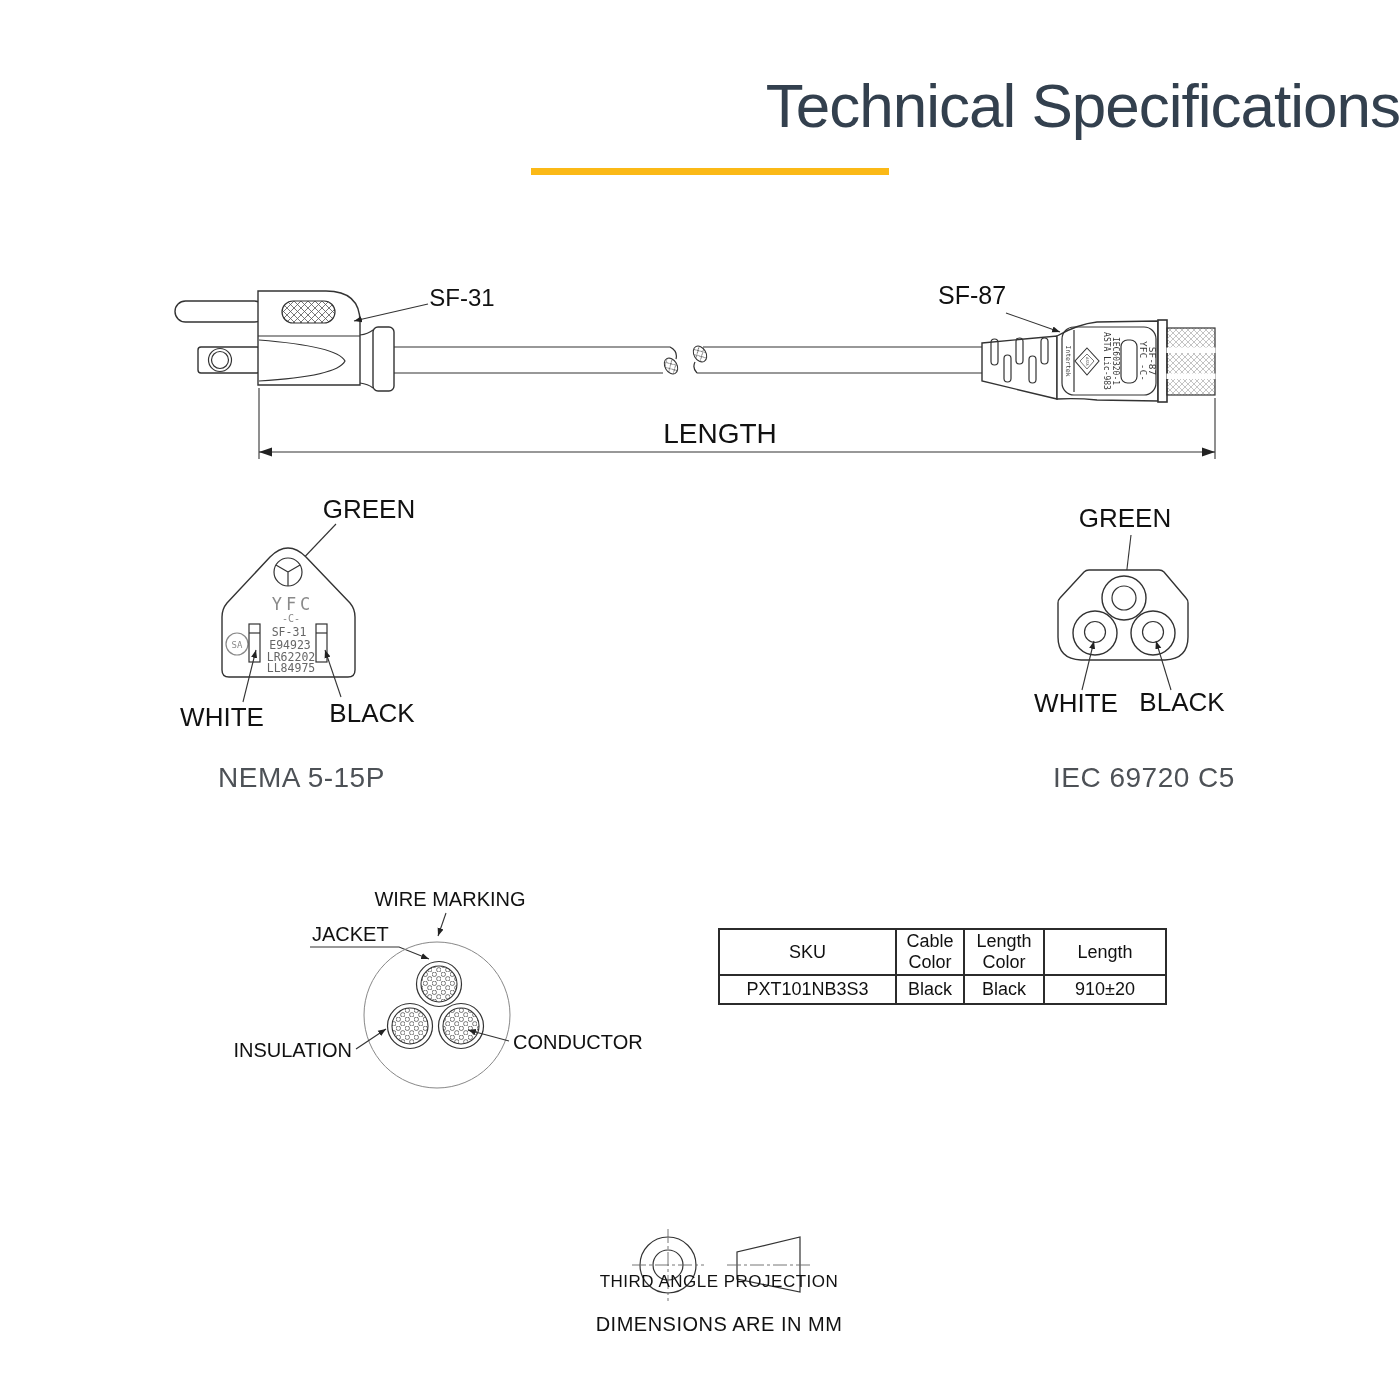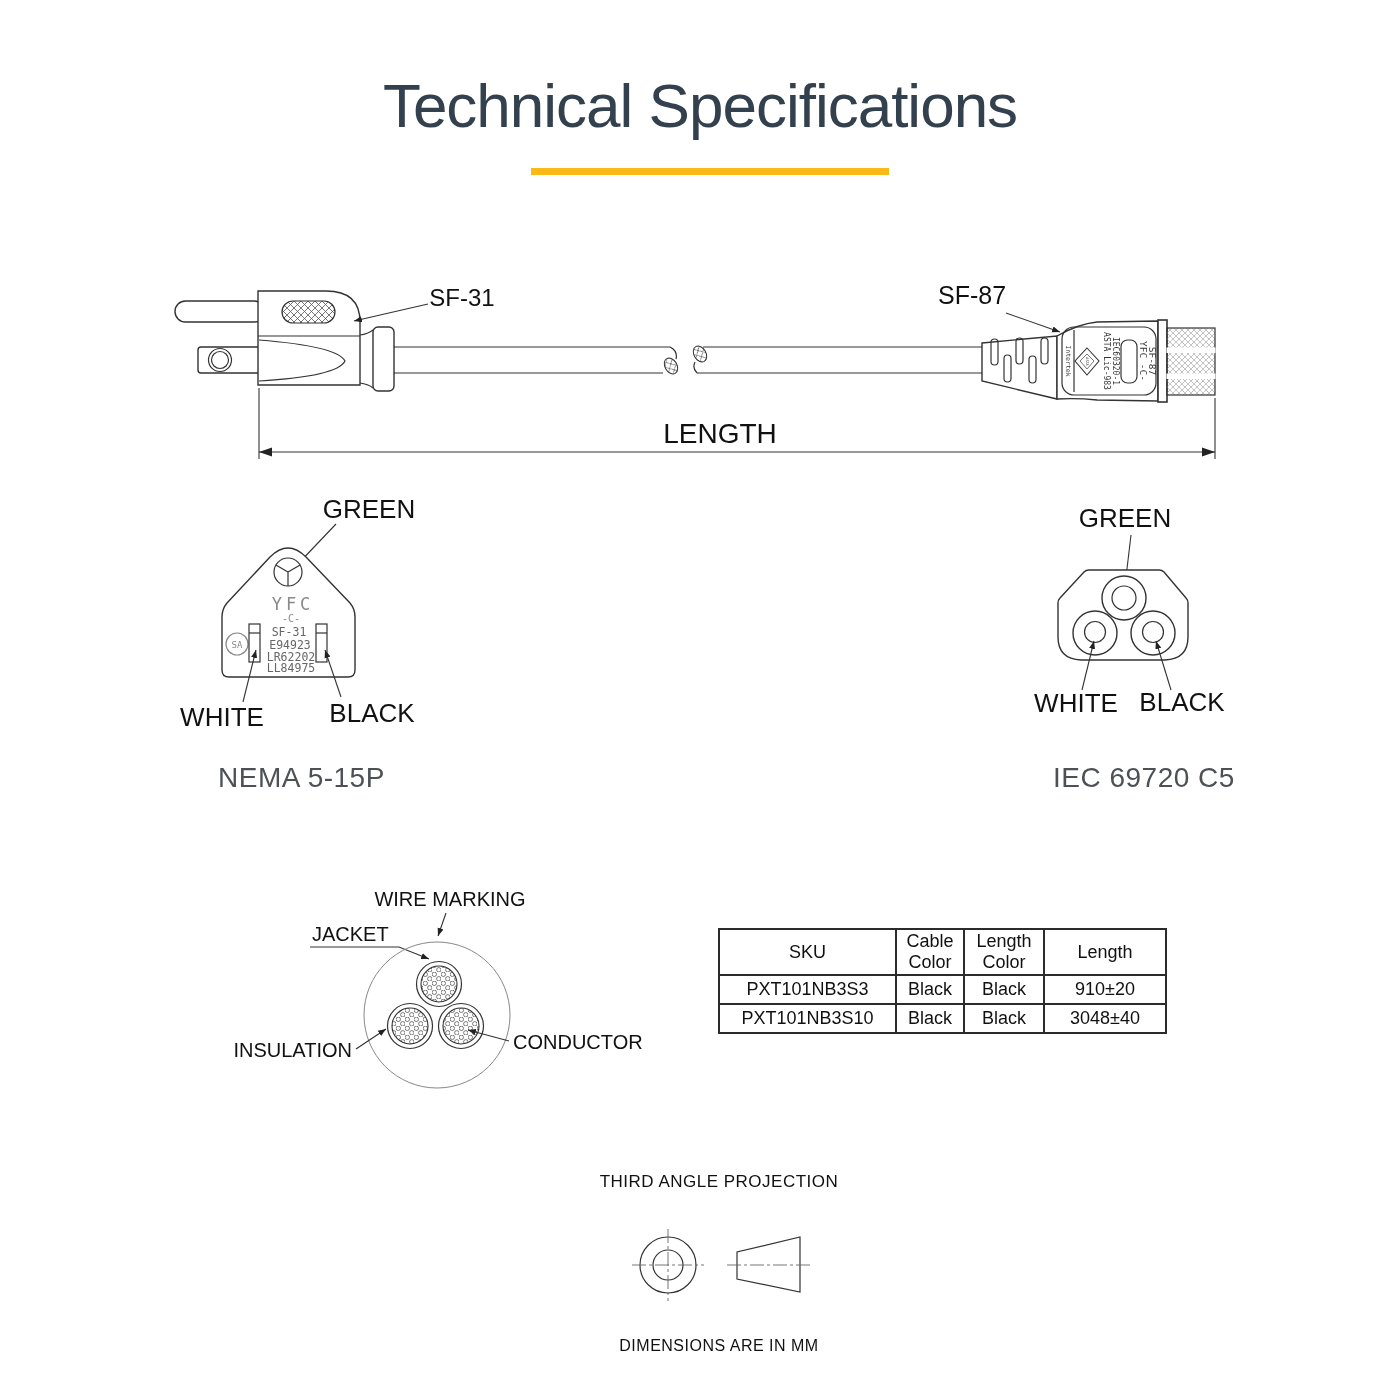--- a/index.html
+++ b/index.html
@@ -1,27 +1,27 @@
 <!DOCTYPE html>
 <html><head>
 <meta charset="utf-8">
 <style>
   html,body{margin:0;padding:0;background:#fff;}
   .canvas{position:relative;width:1400px;height:1400px;background:#ffffff;overflow:hidden;
           font-family:"Liberation Sans",sans-serif;}
   .abs{position:absolute;}
-  .page-title{top:70px;left:0;right:0;text-align:center;font-size:62px;font-weight:300;
+  .page-title{top:70px;left:0;right:0;text-align:right;font-size:62px;font-weight:300;
               letter-spacing:-1px;color:#33404E;margin:0;}
   .title-underline{left:531px;top:168px;width:358px;height:7px;background:#FBB917;}
   .face-caption{font-size:28px;font-weight:300;color:#4d5156;letter-spacing:0.5px;white-space:nowrap;}
   .caption-nema{left:218px;top:762px;}
   .caption-iec{left:1053px;top:762px;}
   .footer-label{left:519px;width:400px;text-align:center;color:#111;}
-  .proj-label{top:1172px;font-size:17px;letter-spacing:0.5px;}
-  .units-label{top:1313px;font-size:16px;letter-spacing:0.5px;margin-top:24px;}
+  .proj-label{top:1272px;font-size:17px;letter-spacing:0.5px;}
+  .units-label{top:1313px;font-size:20px;letter-spacing:0.5px;}
   
   .sku-table{left:718px;top:928px;border-collapse:collapse;table-layout:fixed;border-radius:11px;}
   .sku-table td,.sku-table th{border:2px solid #2b2b2b;text-align:center;vertical-align:middle;
       font-size:18px;font-weight:400;color:#111;padding:0;line-height:1.15;}
   .sku-table th{height:44px;}
   .sku-table td{height:27px;text-align:center;}
   .col-sku{width:177px;} .col-cable{width:68px;} .col-mold{width:80px;} .col-len{width:122px;}
   
   svg text{font-family:"Liberation Sans",sans-serif;fill:#111;}
   .lbl26{font-size:26px;} .lbl25{font-size:25px;} .lbl24{font-size:24px;}
@@ -215,25 +215,19 @@
       <th>Cable Color</th>
       <th>Length Color</th>
       <th>Length</th>
     </tr>
     <tr>
       <td>PXT101NB3S3</td>
       <td>Black</td>
       <td>Black</td>
       <td>910±20</td>
     </tr>
-    <tr>
-      <td>PXT101NB3S10</td>
-      <td>Black</td>
-      <td>Black</td>
-      <td>3048±40</td>
-    </tr>
   </tbody>
     </table>
 
   <div class="abs footer-label proj-label">THIRD ANGLE PROJECTION</div>
   <div class="abs footer-label units-label">DIMENSIONS ARE IN MM</div>
 
 </div>
 
 </body></html>

